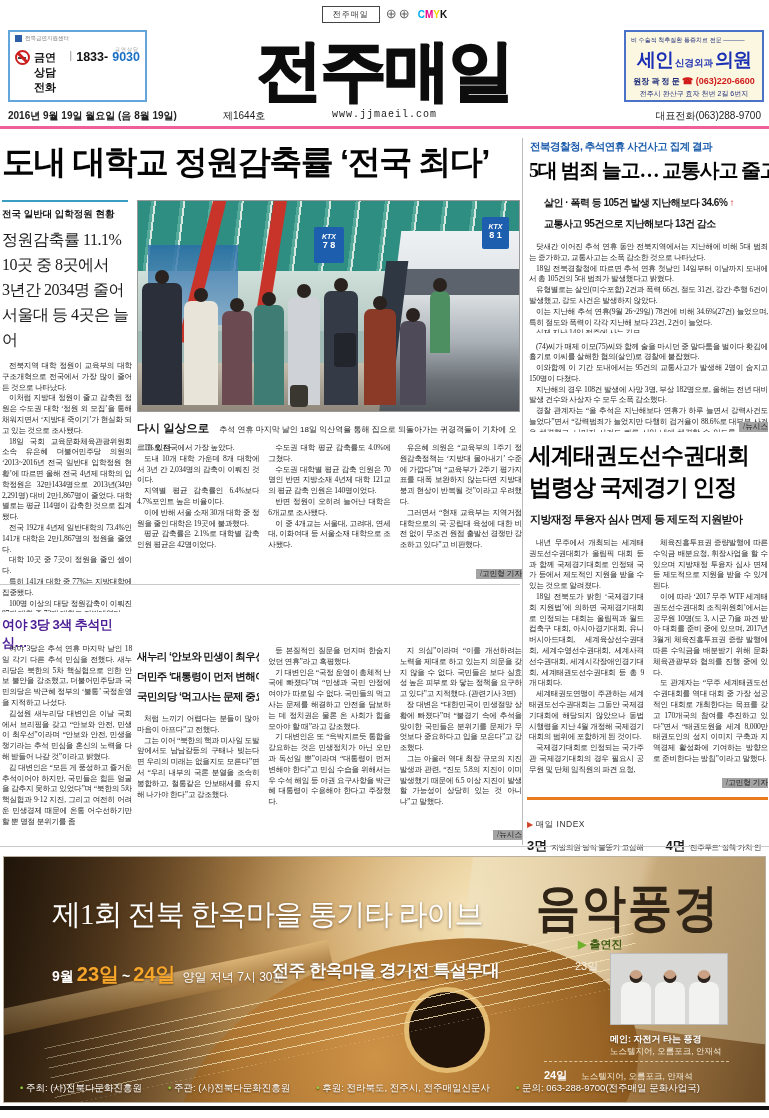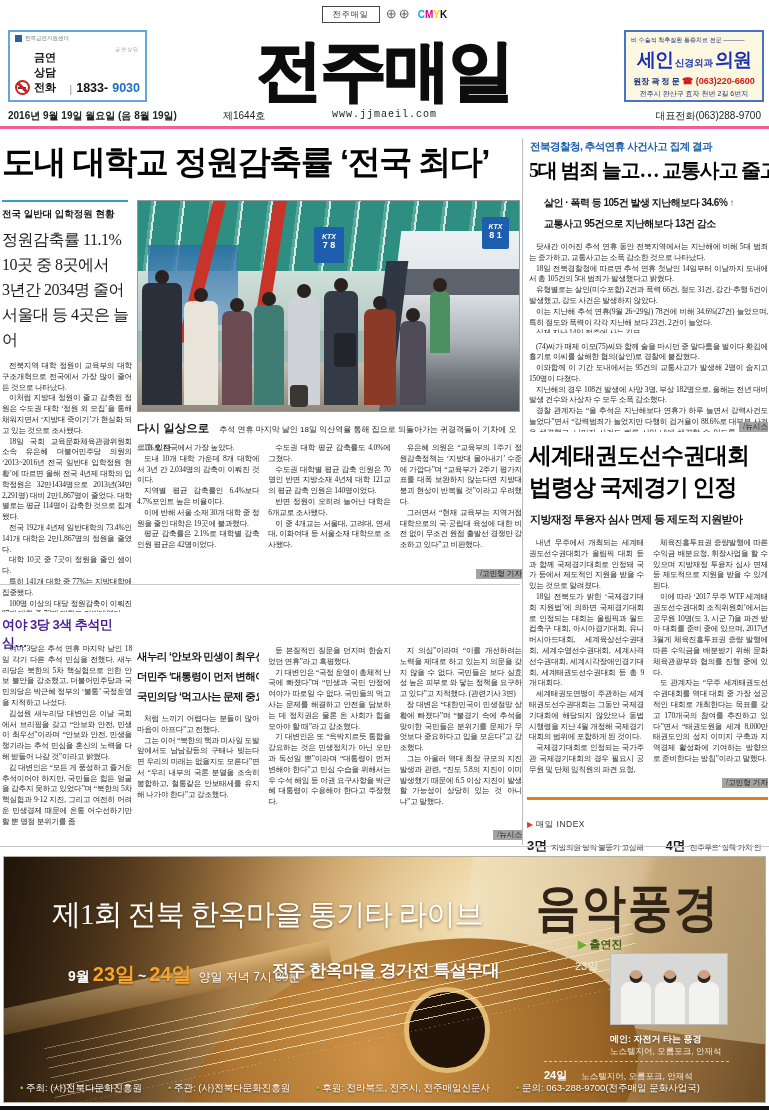--- a/index.html
+++ b/index.html
@@ -20,21 +20,21 @@
   .cmyk { font-family:"Liberation Sans",sans-serif; font-weight:bold; font-size:10px; letter-spacing:0; }
   .cmyk .c{color:#00aeef}.cmyk .m{color:#ec008c}.cmyk .y{color:#f5d400}.cmyk .k{color:#111}
 
   
   .ad-left { position:absolute; left:8px; top:30px; width:139px; height:72px;
     border:2px solid #64a6dc; background:#fff; padding:3px 5px; overflow:hidden;}
   .ad-left .orgrow { display:flex; align-items:center; gap:3px; }
   .ad-left .orglogo { width:7px; height:7px; background:#2c5fa8; }
   .ad-left .org { font-size:5.5px; color:#777; }
   .ad-left .mini { position:absolute; right:6px; top:14px; font-size:5px; color:#999; letter-spacing:1px;}
-  .ad-left .mainrow { display:flex; align-items:flex-end; gap:4px; margin-top:8px; }
+  .ad-left .mainrow { display:flex; align-items:flex-start; gap:4px; margin-top:8px; }
   .nosmoke { position:relative; width:15px; height:15px; border:2.5px solid #cc1f1f; border-radius:50%; flex:0 0 auto;}
   .nosmoke::before { content:""; position:absolute; left:1px; top:4.5px; width:8px; height:2px; background:#444; }
   .nosmoke::after { content:""; position:absolute; left:-1px; top:4px; width:13px; height:2.5px; background:#cc1f1f; transform:rotate(45deg); }
   .ad-left .label { font-family:"Liberation Sans",sans-serif; font-weight:bold; font-size:11px; color:#111; }
   .ad-left .sep { color:#888; font-size:10px; }
   .ad-left .pa { font-family:"Liberation Sans",sans-serif; font-weight:bold; font-size:12.5px; color:#111;}
   .ad-left .pb { font-family:"Liberation Sans",sans-serif; font-weight:bold; font-size:12.5px; color:#1a6fc4;}
 
   .masthead { position:absolute; left:0; right:0; top:26px; text-align:center;
     font-family:"Liberation Sans",sans-serif; font-weight:900; font-size:66px; letter-spacing:-2px;
@@ -172,21 +172,21 @@
     background:#23140a; border:5px solid #e3bc72; }
   .bn-strings { position:absolute; left:40px; top:128px; width:600px; height:60px; transform:rotate(-12deg);
     background:repeating-linear-gradient(0deg,transparent 0 9px,rgba(243,226,180,.8) 9px 10px); }
   .bn-vign { position:absolute; left:0; top:0; width:30%; height:100%;
     background:linear-gradient(90deg,rgba(20,12,4,.55),rgba(20,12,4,0)); }
 
   .bn-title { position:absolute; left:48px; top:38px; color:#fff; font-size:29px; letter-spacing:-1px;
     text-shadow:0 1px 3px rgba(60,35,10,.6); }
   .bn-callig { position:absolute; left:532px; top:22px; color:#2f2415; font-weight:900; font-size:44px;
     letter-spacing:2px; transform:scaleY(1.15); font-family:"Liberation Serif",serif; }
-  .bn-date { position:absolute; left:64px; top:104px; color:#fff; font-family:"Liberation Sans",sans-serif;
+  .bn-date { position:absolute; left:48px; top:104px; color:#fff; font-family:"Liberation Sans",sans-serif;
     text-shadow:0 1px 2px rgba(60,35,10,.6); display:flex; align-items:baseline; gap:3px;}
   .bn-date .m { font-weight:bold; font-size:14px; }
   .bn-date .big { font-weight:900; font-size:20px; color:#f6a62a; }
   .bn-date .tm { font-size:12px; margin-left:4px;}
   .bn-venue { position:absolute; left:268px; top:102px; color:#fff; font-family:"Liberation Sans",sans-serif;
     font-weight:900; font-size:17px; letter-spacing:-0.5px; text-shadow:0 1px 2px rgba(60,35,10,.7);}
   .bn-cast { position:absolute; left:574px; top:80px; font-family:"Liberation Sans",sans-serif; font-weight:bold;
     font-size:11px; color:#3f5d14; }
   .bn-cast .arr { color:#6fb12c; margin-right:3px; }
   .bn-d1 { position:absolute; left:571px; top:102px; color:#f5efe2; font-size:11px; font-family:"Liberation Sans",sans-serif;}

